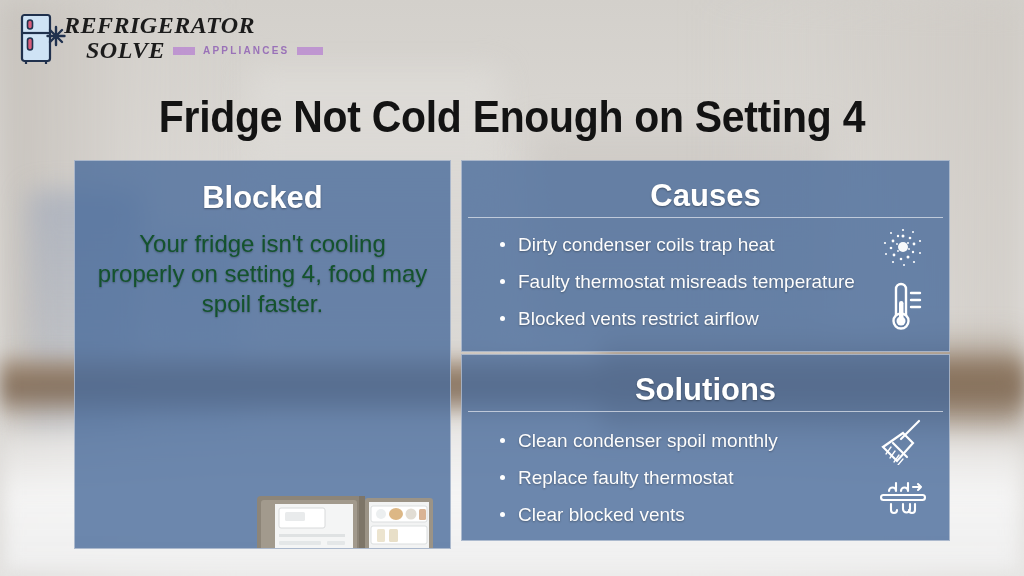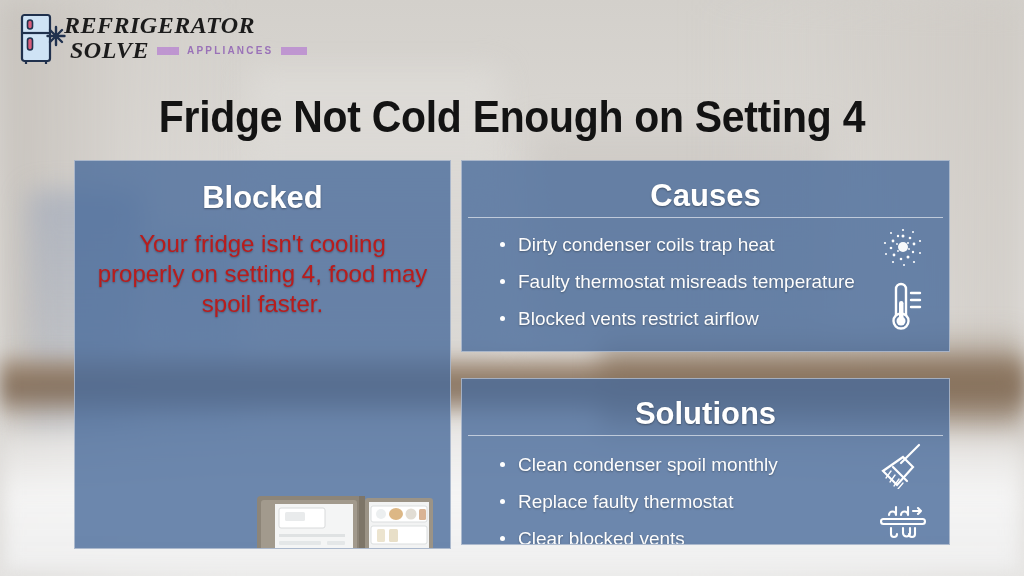--- a/index.html
+++ b/index.html
@@ -78,21 +78,21 @@
   }
   .logo-mark { width:48px; height:52px; flex:none; }
   .logo-text { position:relative; }
   .logo-line1, .logo-line2row {
     font-family:"Liberation Serif", serif;
     font-weight:bold; font-style:italic;
     color:#1b1b1b;
     letter-spacing:.5px;
   }
   .logo-line1 { font-size:24px; line-height:25px; margin-left:-6px; }
-  .logo-line2row { display:flex; align-items:center; gap:8px; margin-left:0; line-height:25px; }
+  .logo-line2row { display:flex; align-items:center; gap:8px; margin-left:16px; line-height:25px; }
   .logo-line2 { font-size:24px; }
   .tag-bar { width:26px; height:8px; background:#b57ed1; opacity:.72; }
   .tag-bar.small { width:22px; }
   .tag-word {
     font-family:"Liberation Sans", sans-serif;
     font-style:normal; font-weight:bold;
     font-size:10px; letter-spacing:2.2px;
     color:#9a72b8;
   }
 
@@ -112,38 +112,38 @@
 
   
   .panel {
     position:absolute;
     background:rgba(74,107,155,.80);
     border:1px solid rgba(225,228,234,.55);
     overflow:hidden;
   }
   .panel-problem { left:74px;  top:160px; width:377px; height:389px; }
   .panel-causes  { left:461px; top:160px; width:489px; height:192px; }
-  .panel-sol     { left:461px; top:378px; width:489px; height:167px; }
+  .panel-sol     { left:461px; top:354px; width:489px; height:187px; }
 
   .panel-head {
     color:#ffffff;
     font-weight:bold;
     text-align:center;
     text-shadow:0 1px 2px rgba(0,0,0,.35);
   }
   .panel-problem .panel-head { font-size:31px; line-height:34px; padding-top:20px; }
   .panel-causes .panel-head,
   .panel-sol .panel-head {
     font-size:31px; line-height:34px; padding-top:18px; padding-bottom:4px;
     border-bottom:1px solid rgba(226,230,238,.72);
     margin:0 6px;
   }
 
   .problem-body {
-    color:#b91c1c;
+    color:#14532d;
     font-size:24px;
     line-height:30px;
     text-align:center;
     padding:14px 20px 0;
     text-shadow:0 1px 2px rgba(0,0,0,.28);
   }
 
   ul.bullets {
     list-style:none;
     margin:16px 0 0 0;

